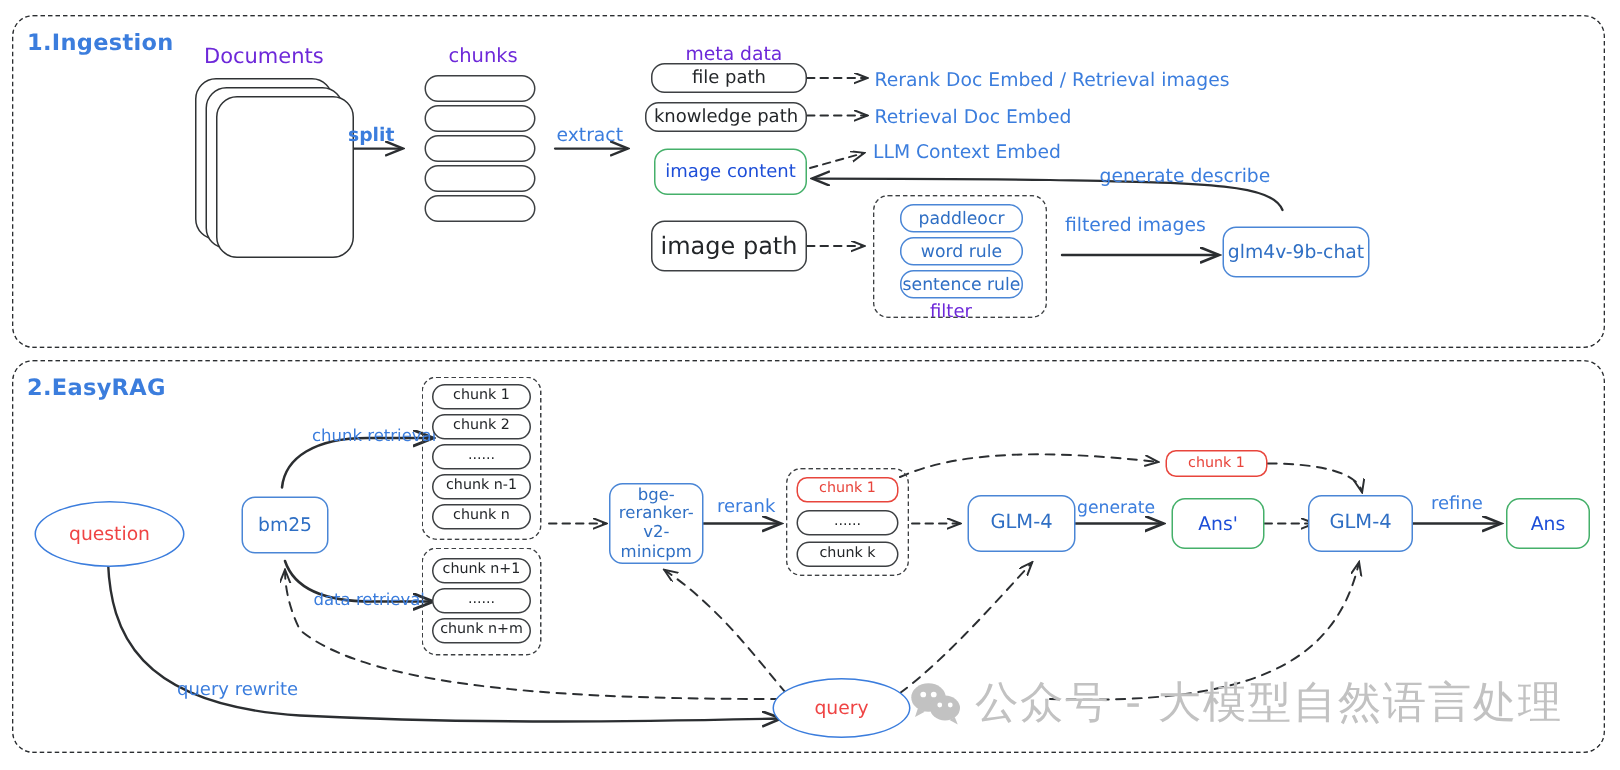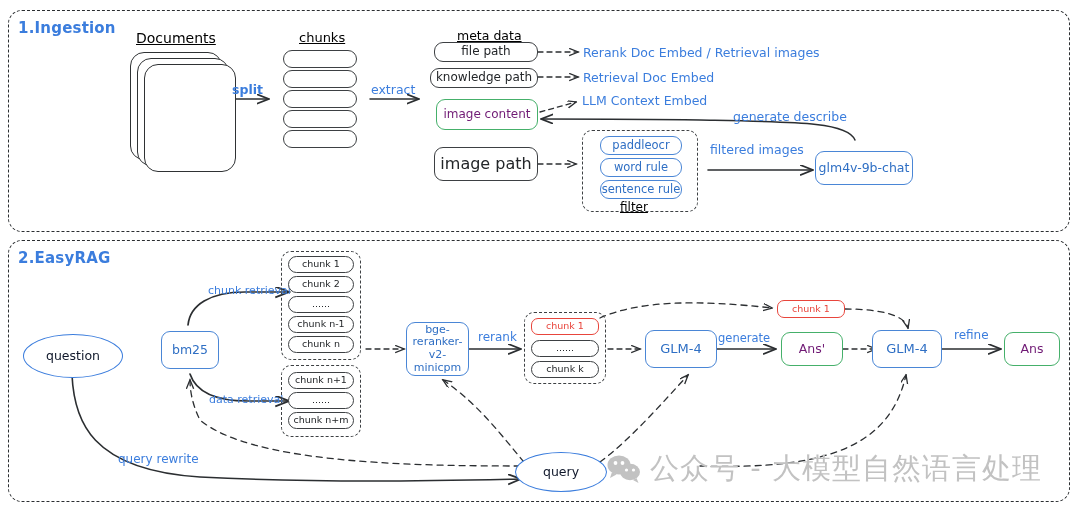--- a/index.html
+++ b/index.html
@@ -28,43 +28,43 @@
     justify-content: center;
     text-align: center;
     line-height: 1.15;
     white-space: pre-line;
     font-family: "DejaVu Sans", sans-serif;
     background: #ffffff;
   }
   
   .box-gray   { border: 1.6px solid #3d4043; border-radius: 9px; color: #232629; }
   .box-blue   { border: 1.6px solid #4a86d6; border-radius: 9px; color: #2f6fc4; }
-  .box-green  { border: 1.6px solid #45b06a; border-radius: 9px; color: #701a75; }
+  .box-green  { border: 1.6px solid #45b06a; border-radius: 9px; color: #1d4ed8; }
   .box-red    { border: 1.6px solid #e8453c; border-radius: 7px; color: #e8453c; }
   .ellipse-blue {
     border: 1.7px solid #3b7ddd;
     border-radius: 50%;
-    color: #0f172a;
+    color: #ef4444;
     background: #fff;
   }
   .chunkbar { border: 1.5px solid #3d4043; border-radius: 9px; color: #232629; background:#fff; }
   .docsheet {
     position: absolute;
     border: 1.4px solid #2f3234;
     border-radius: 14px;
     background: #ffffff;
   }
   
   .lbl {
     position: absolute;
     white-space: nowrap;
     font-family: "DejaVu Sans", sans-serif;
   }
   .lbl-blue { color: #3b7ddd; }
-  .lbl-dark { color: #000000; text-decoration: underline; }
+  .lbl-dark { color: #6d28d9; }
   .section-title {
     position: absolute;
     color: #3b7ddd;
     font-size: 15px;
     font-weight: 600;
     letter-spacing: .2px;
   }
   .dashbox {
     position: absolute;
     border: 1.8px dashed #2b2e31;

